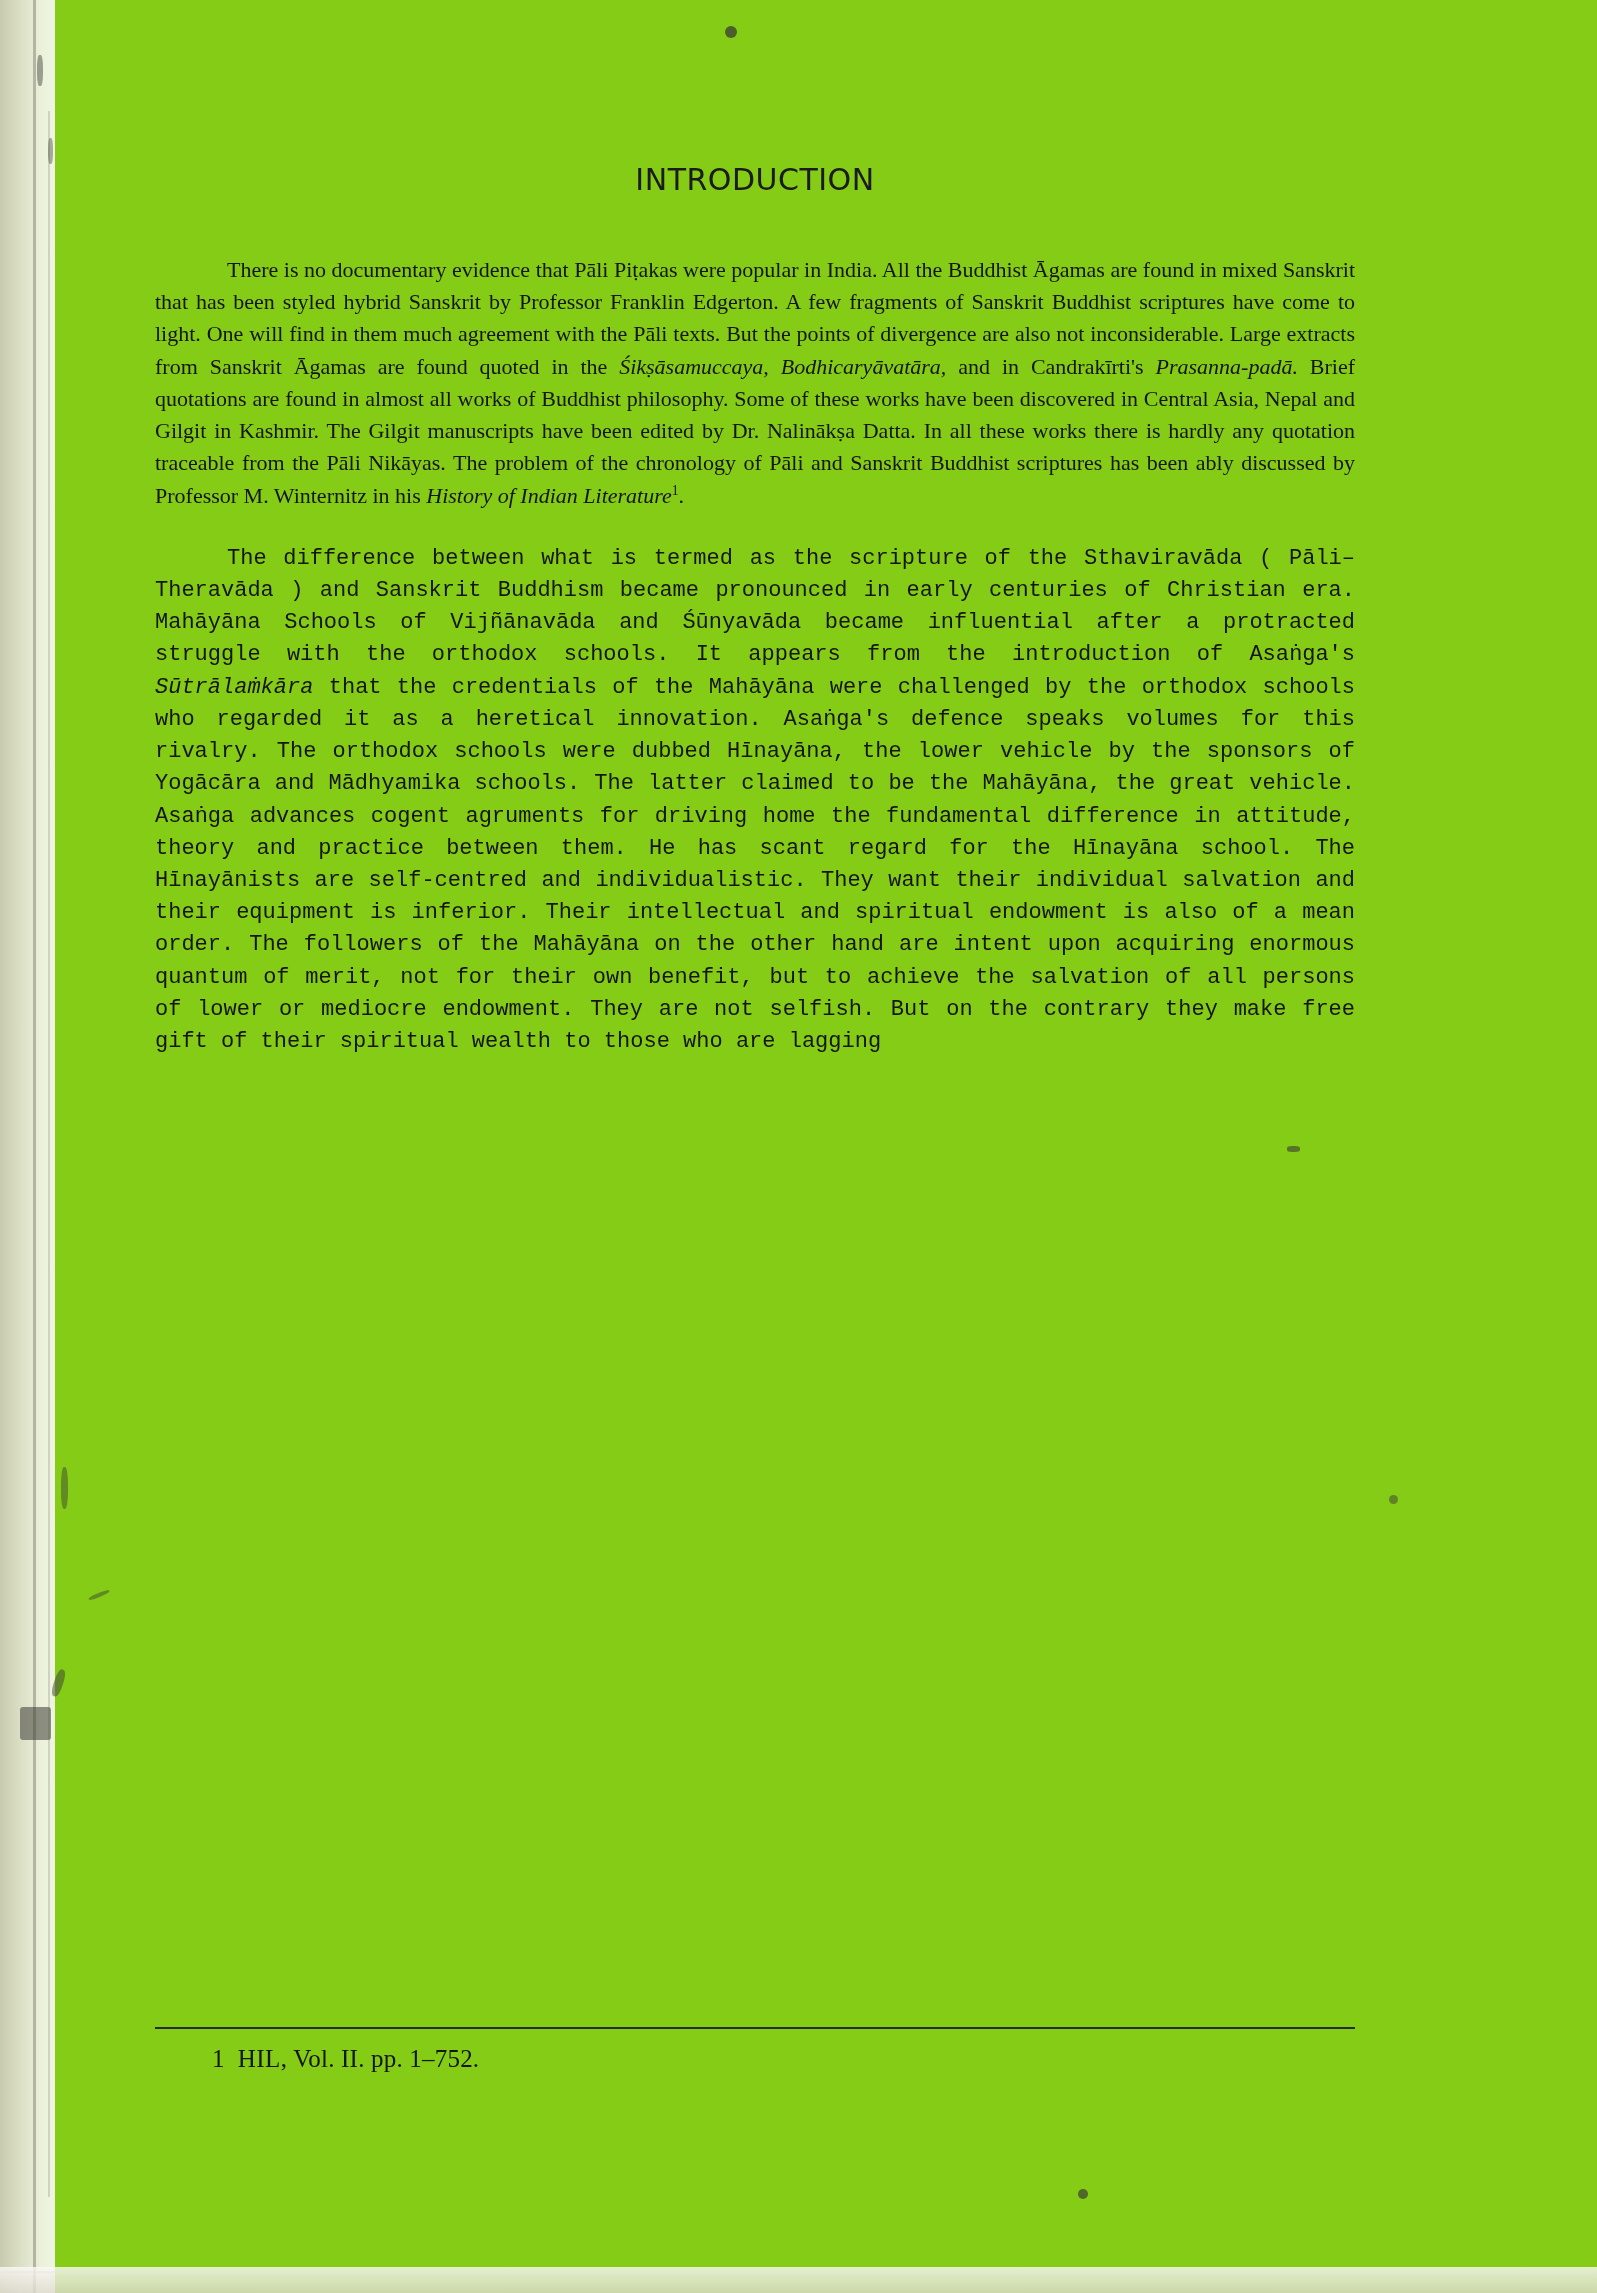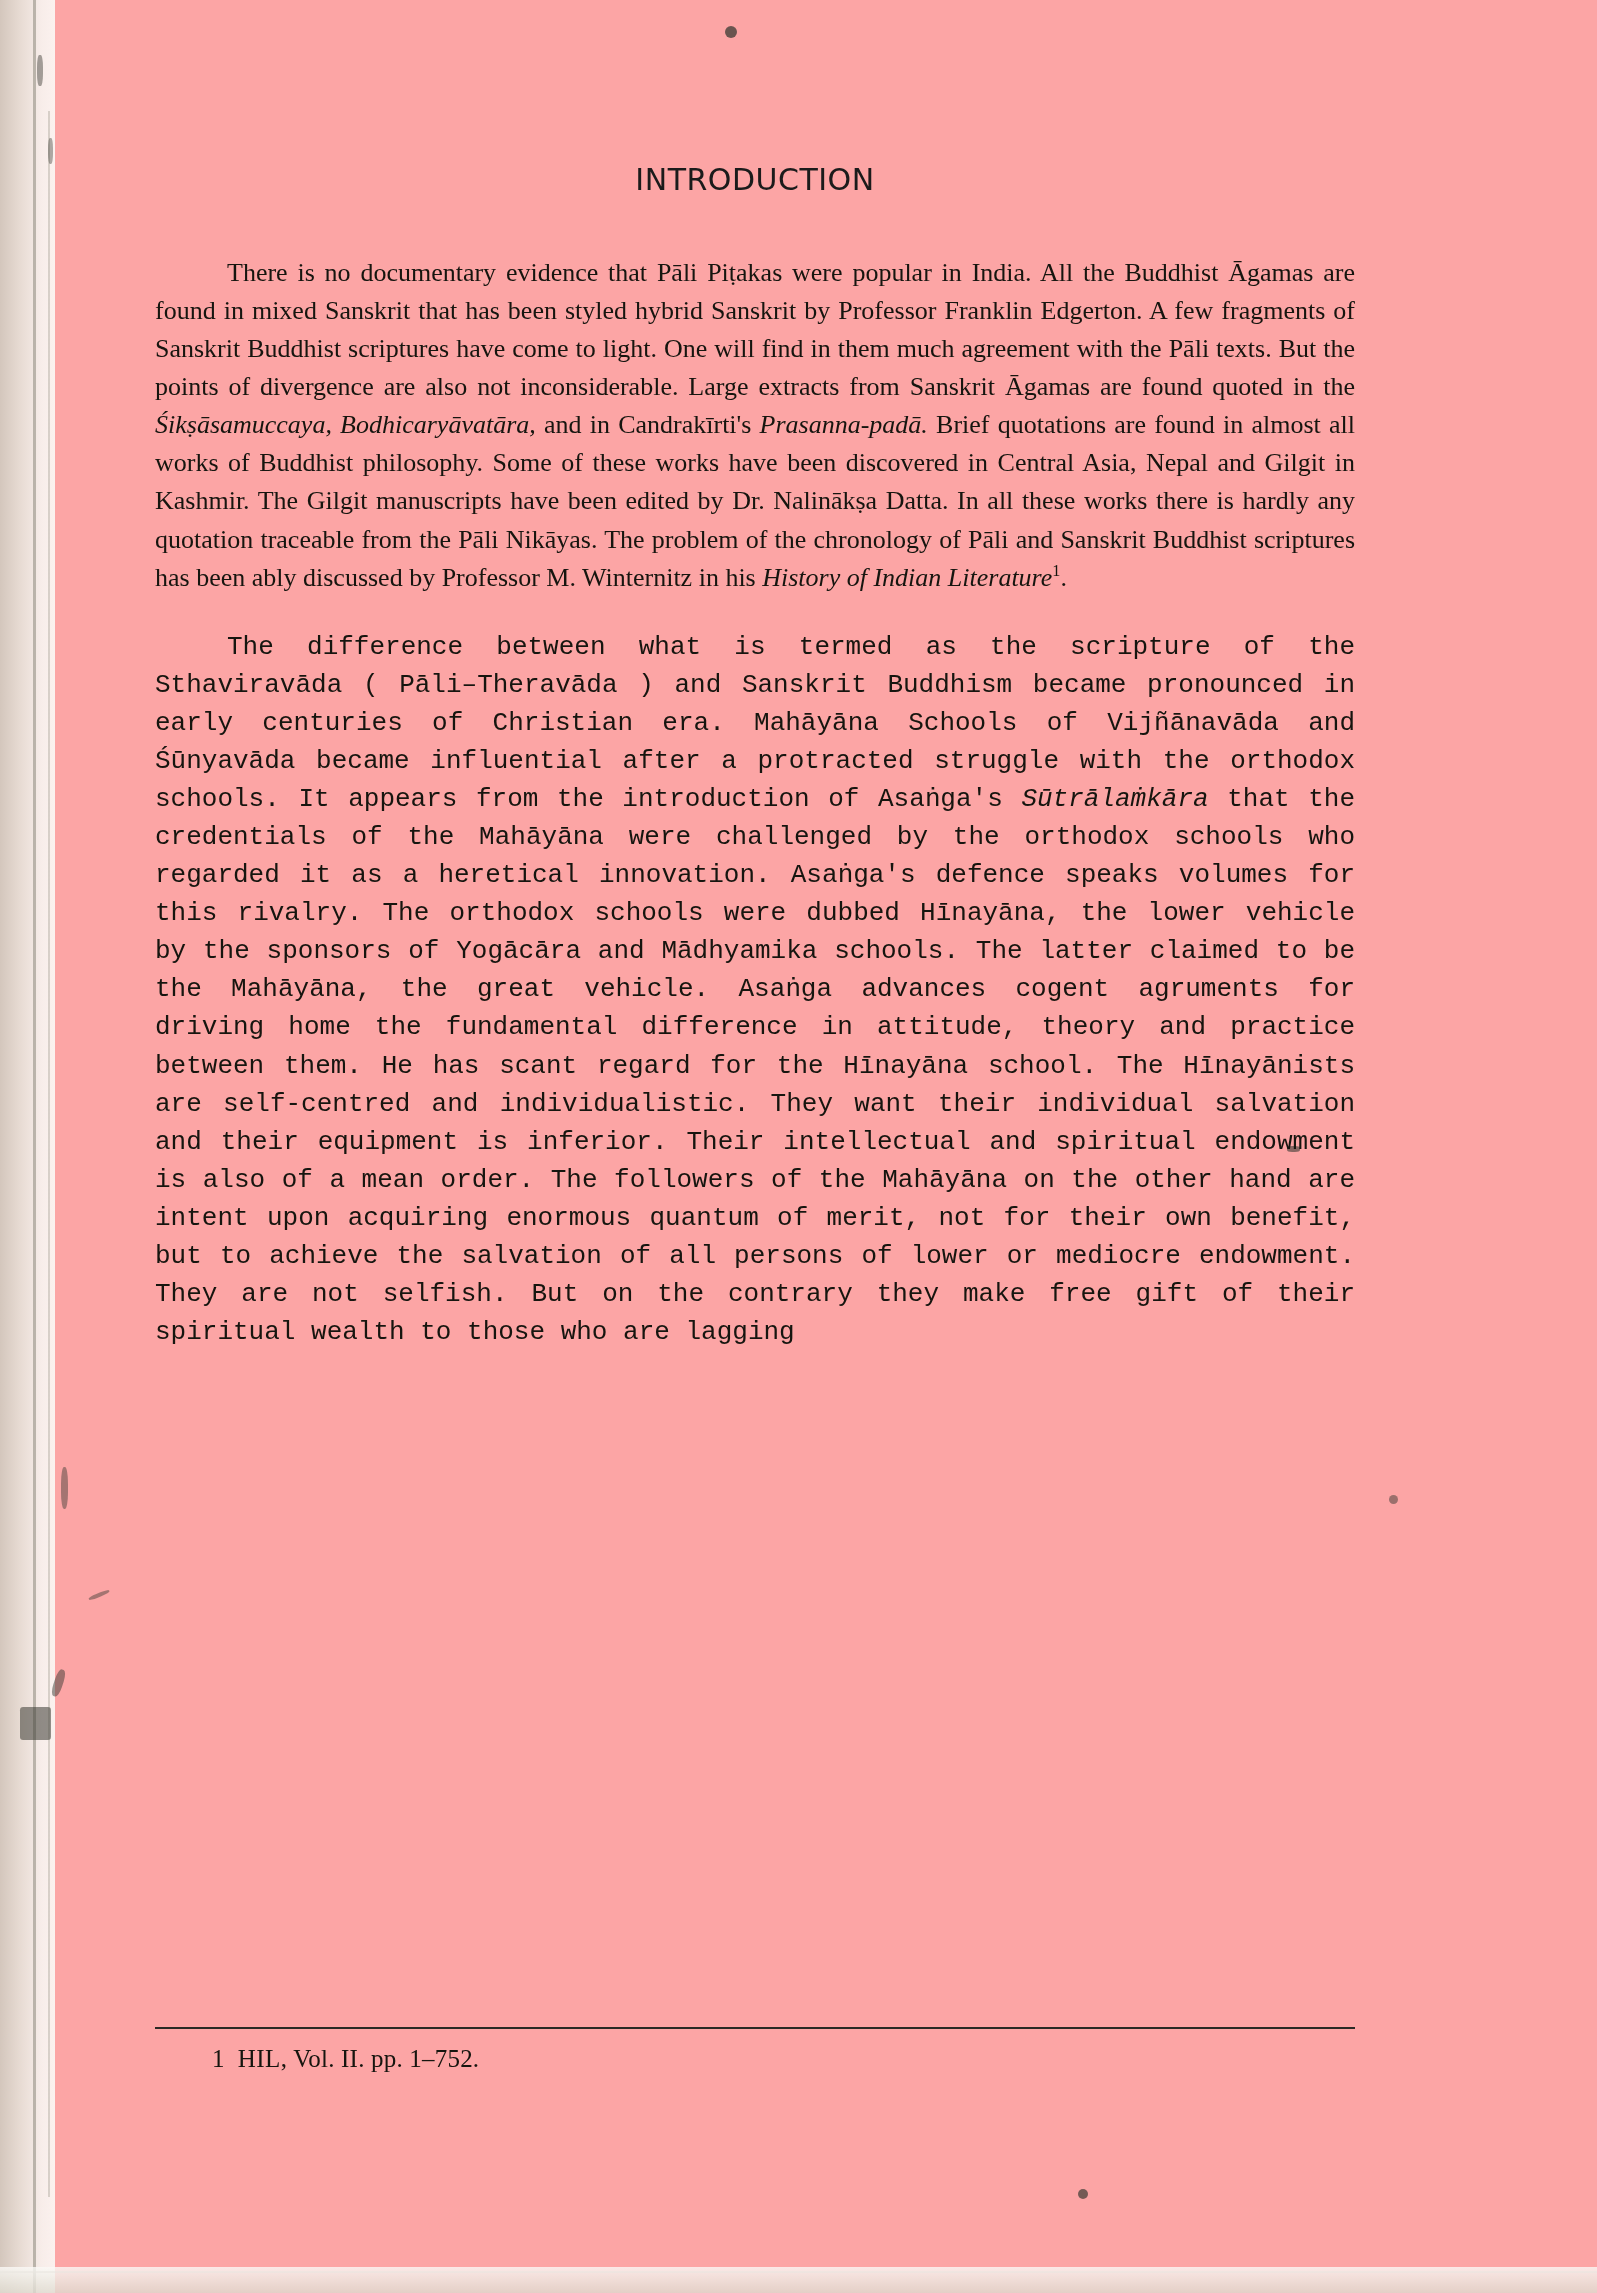--- a/index.html
+++ b/index.html
@@ -7,21 +7,21 @@
     padding: 0;
     background: #ffffff;
   }
   body {
     font-family: "Liberation Serif", serif;
   }
   .page {
     position: relative;
     width: 1598px;
     height: 2293px;
-    background: #fca5a5;
+    background: #84cc16;
     overflow: hidden;
   }
 
   
   .scan-left-edge {
     position: absolute;
     left: 0;
     top: 0;
     width: 55px;
     height: 100%;
@@ -79,21 +79,21 @@
     letter-spacing: 0.5px;
     color: #1b1b1b;
     text-align: center;
     margin-top: 162px;
     margin-bottom: 0;
     font-weight: 400;
   }
 
   .body-text {
     margin-top: 57px;
-    font-size: 26px;
+    font-size: 22px;
     line-height: 1.465;
     color: #16150f;
     text-align: justify;
     text-justify: inter-word;
     hyphens: none;
   }
   .para {
     margin: 0 0 31px 0;
     text-indent: 72px;
   }

